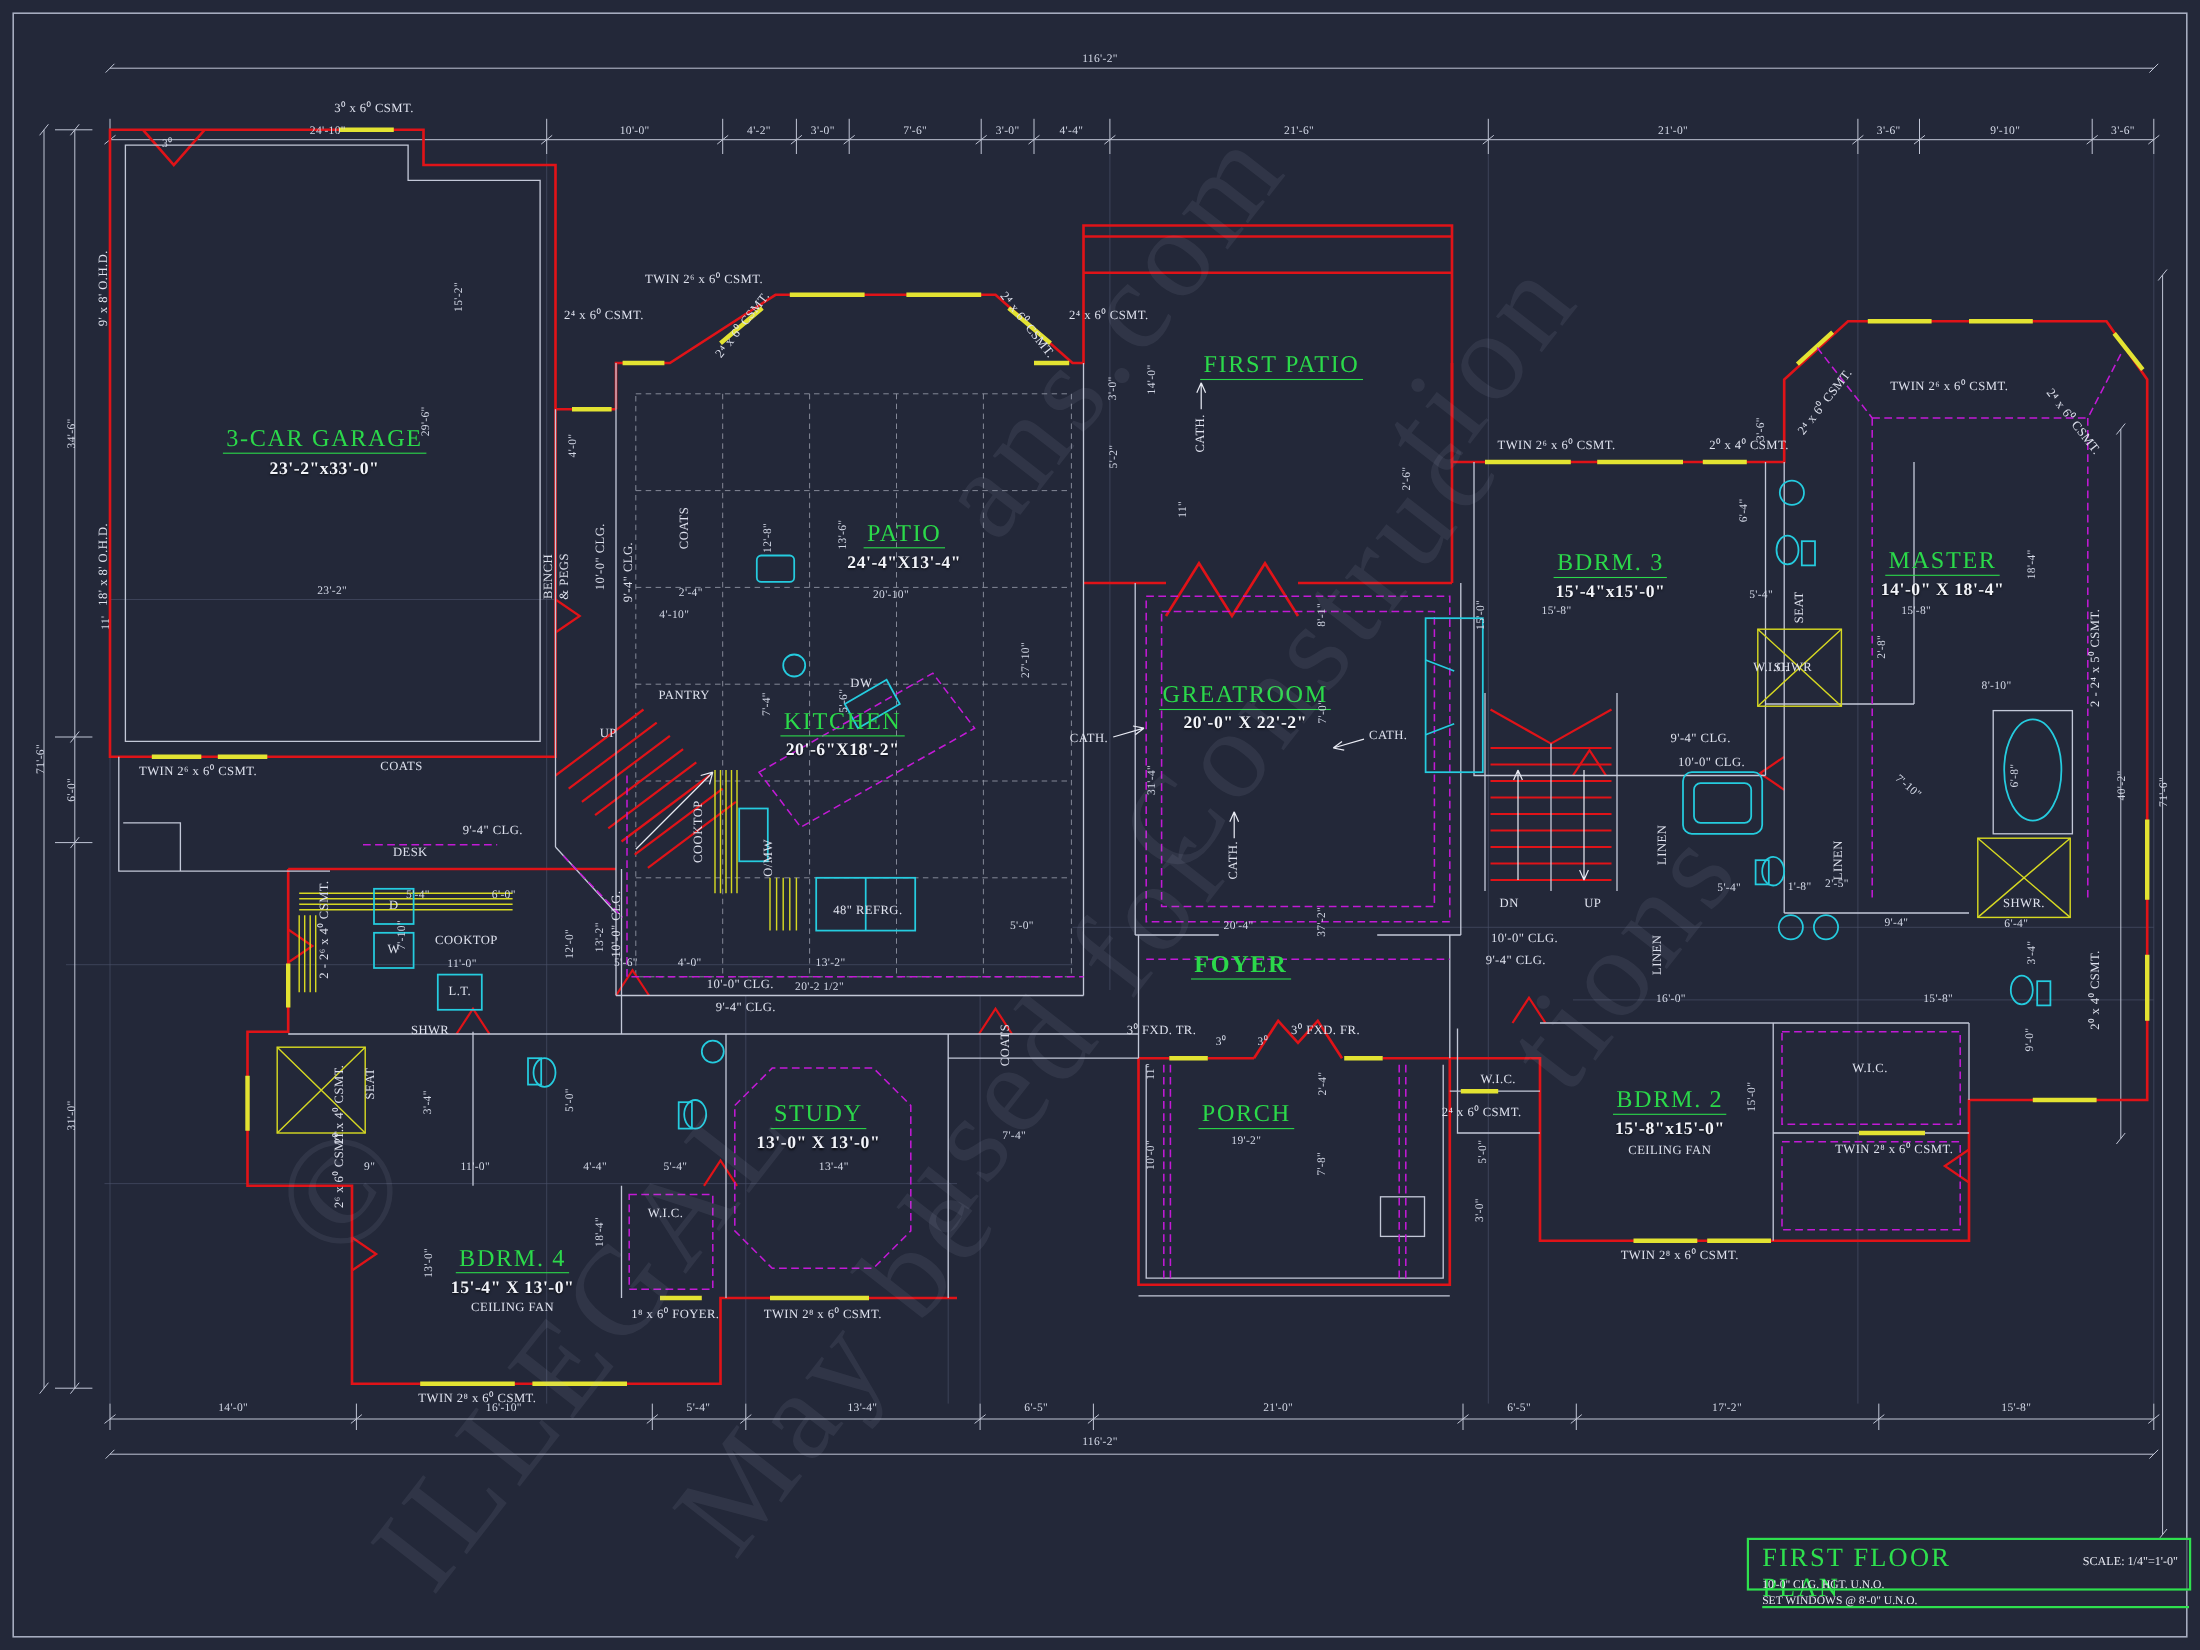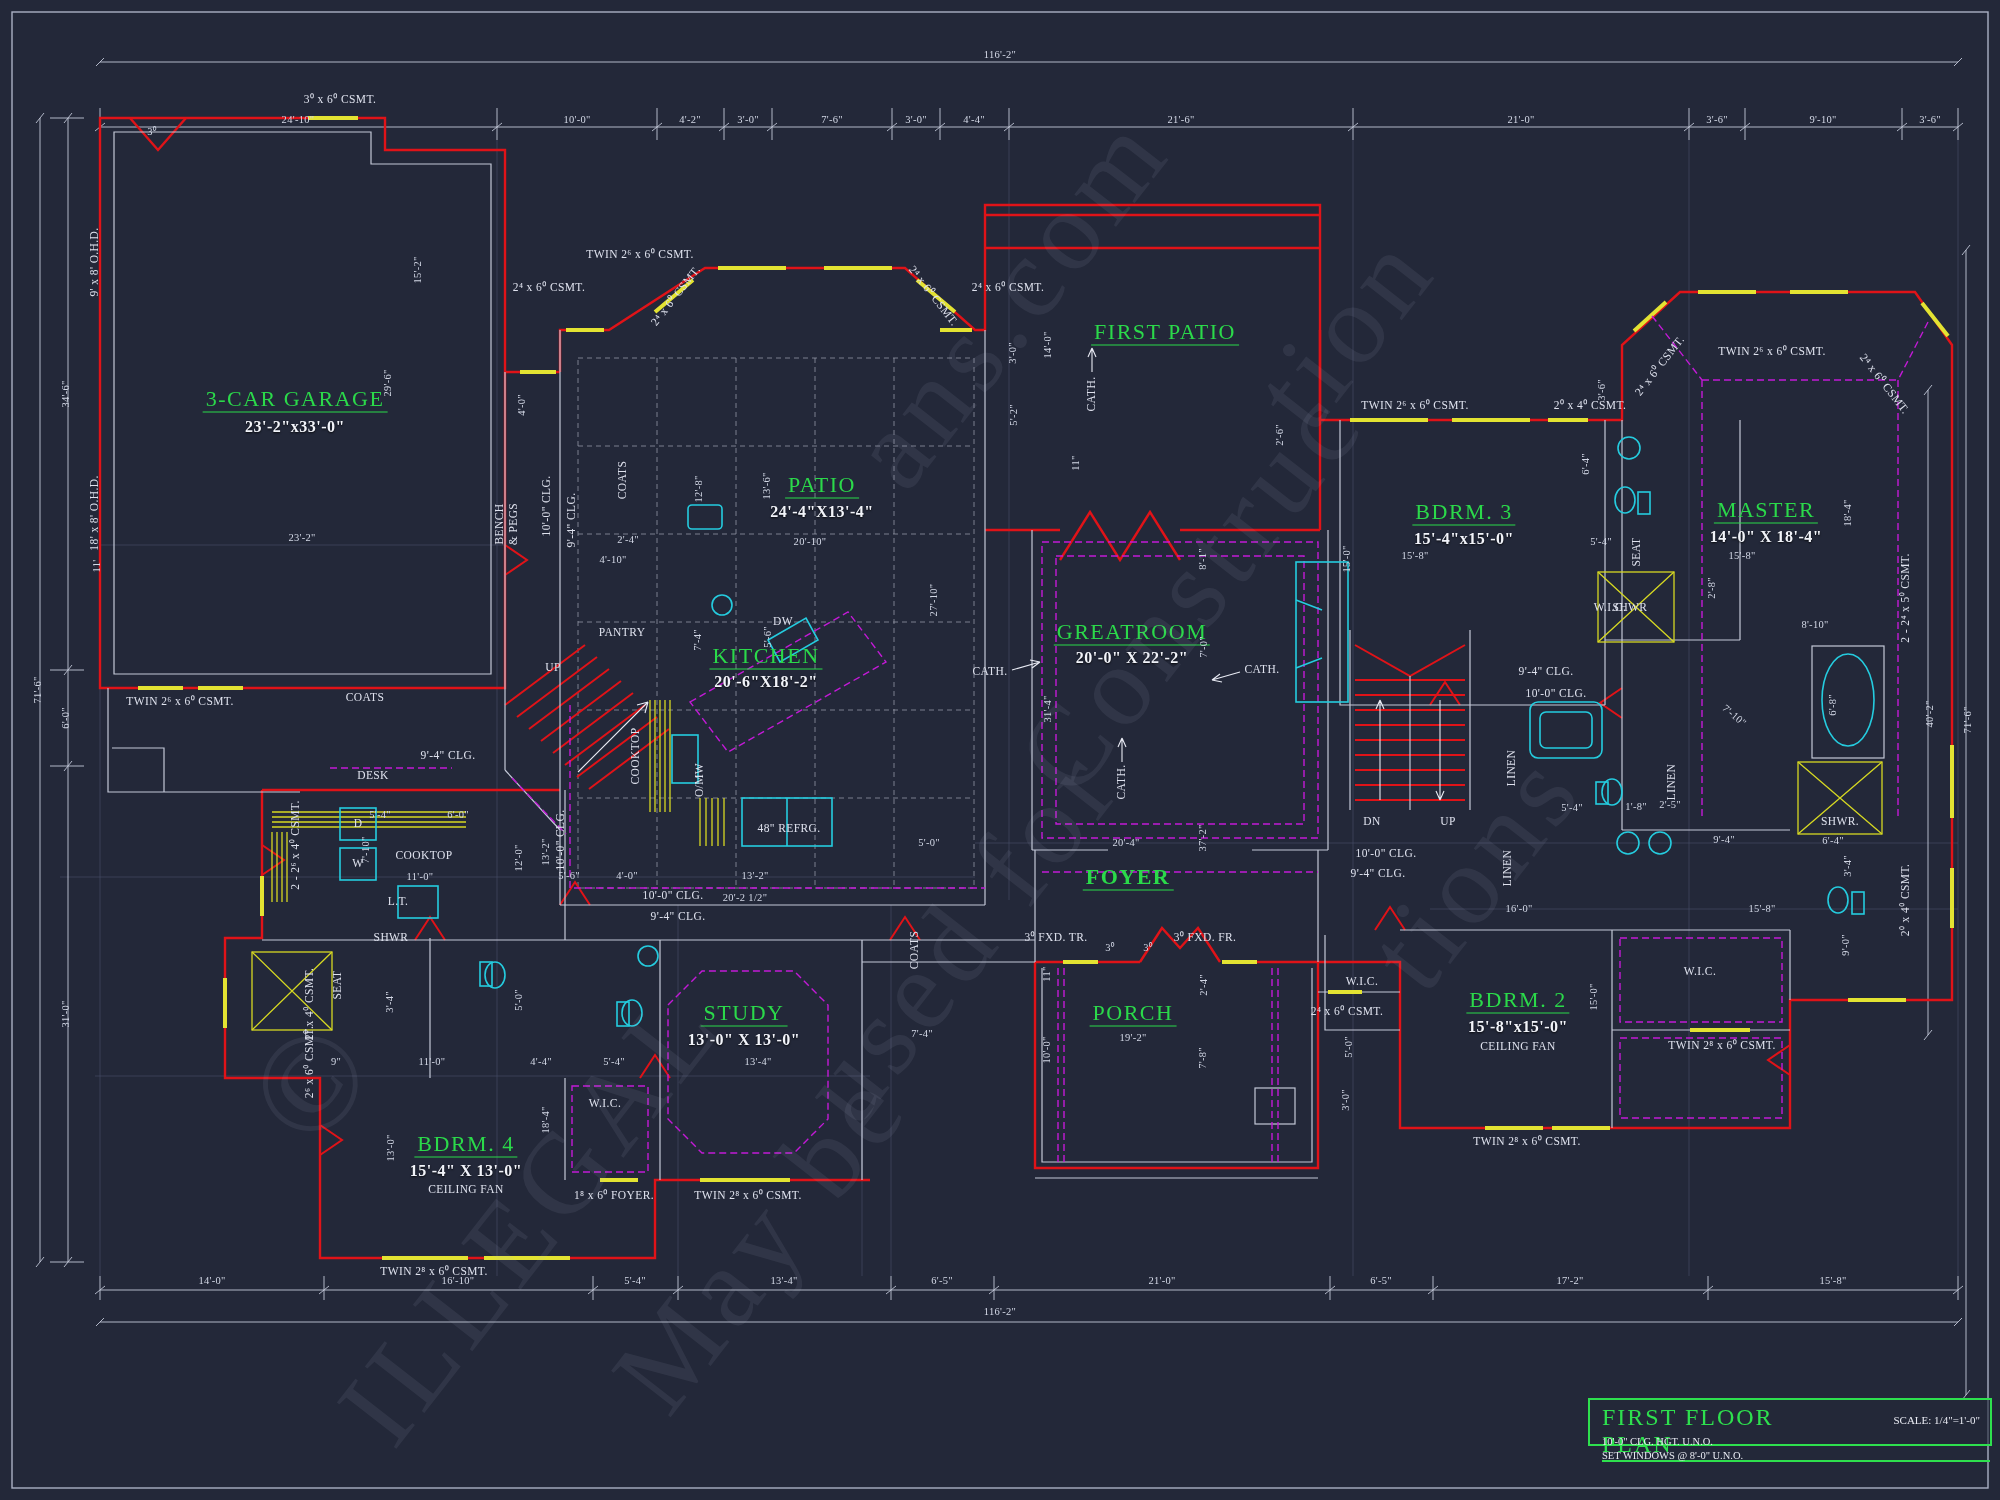--- a/index.html
+++ b/index.html
@@ -216,21 +216,21 @@
       <span class="lb room" style="left: 466px; top: 1145px; transform: translate(-50%, -50%);">BDRM. 4</span>
       <span class="lb size" style="left: 466px; top: 1171px; transform: translate(-50%, -50%);">15'-4" X 13'-0"</span>
       <span class="lb note" style="left: 466px; top: 1190px; transform: translate(-50%, -50%);">CEILING FAN</span>
       <span class="lb room" style="left: 744px; top: 1014px; transform: translate(-50%, -50%);">STUDY</span>
       <span class="lb size" style="left: 744px; top: 1040px; transform: translate(-50%, -50%);">13'-0" X 13'-0"</span>
       <span class="lb note" style="left: 424px; top: 856px; transform: translate(-50%, -50%);">COOKTOP</span>
       <span class="lb note" style="left: 622px; top: 633px; transform: translate(-50%, -50%);">PANTRY</span>
       <span class="lb note" style="left: 373px; top: 776px; transform: translate(-50%, -50%);">DESK</span>
       <span class="lb note" style="left: 358px; top: 824px; transform: translate(-50%, -50%);">D</span>
       <span class="lb note" style="left: 358px; top: 864px; transform: translate(-50%, -50%);">W</span>
-      <span class="lb note" style="left: 398px; top: 902px; transform: translate(-50%, -50%);">L.T.</span>
+      <span class="lb note" style="left: 418px; top: 902px; transform: translate(-50%, -50%);">L.T.</span>
       <span class="lb note" style="left: 391px; top: 938px; transform: translate(-50%, -50%);">SHWR</span>
       <span class="lb note" style="left: 338px; top: 985px; transform: translate(-50%, -50%) rotate(-90deg);">SEAT</span>
       <span class="lb note" style="left: 623px; top: 480px; transform: translate(-50%, -50%) rotate(-90deg);">COATS</span>
       <span class="lb note" style="left: 365px; top: 698px; transform: translate(-50%, -50%);">COATS</span>
       <span class="lb note" style="left: 915px; top: 950px; transform: translate(-50%, -50%) rotate(-90deg);">COATS</span>
       <span class="lb note" style="left: 789px; top: 829px; transform: translate(-50%, -50%);">48" REFRG.</span>
       <span class="lb note" style="left: 700px; top: 780px; transform: translate(-50%, -50%) rotate(-90deg);">O/MW</span>
       <span class="lb note" style="left: 783px; top: 622px; transform: translate(-50%, -50%);">DW</span>
       <span class="lb note" style="left: 636px; top: 756px; transform: translate(-50%, -50%) rotate(-90deg);">COOKTOP</span>
       <span class="lb note" style="left: 553px; top: 668px; transform: translate(-50%, -50%);">UP</span>

